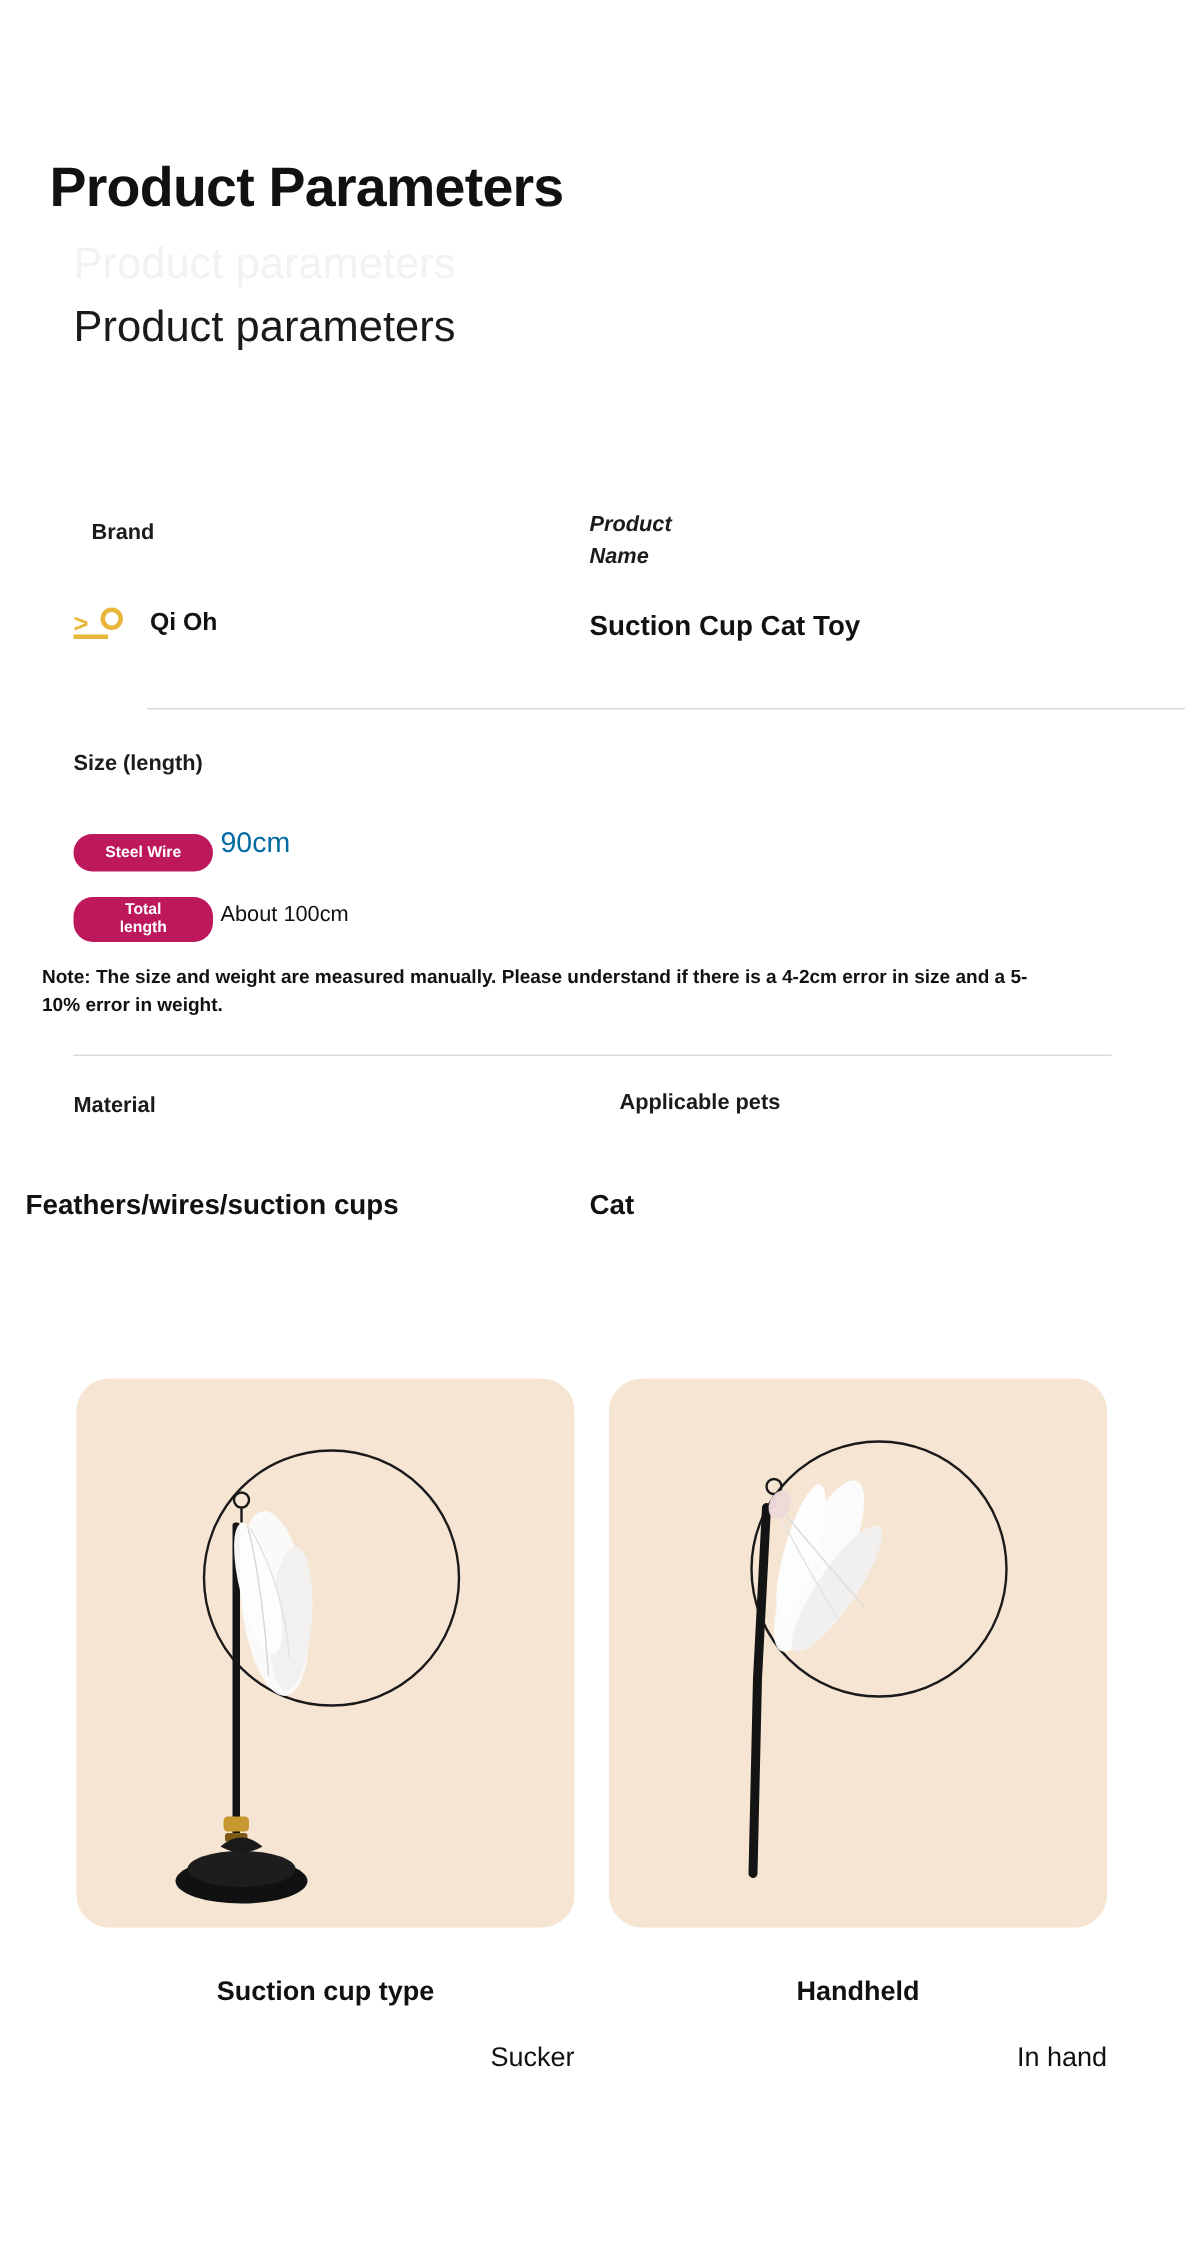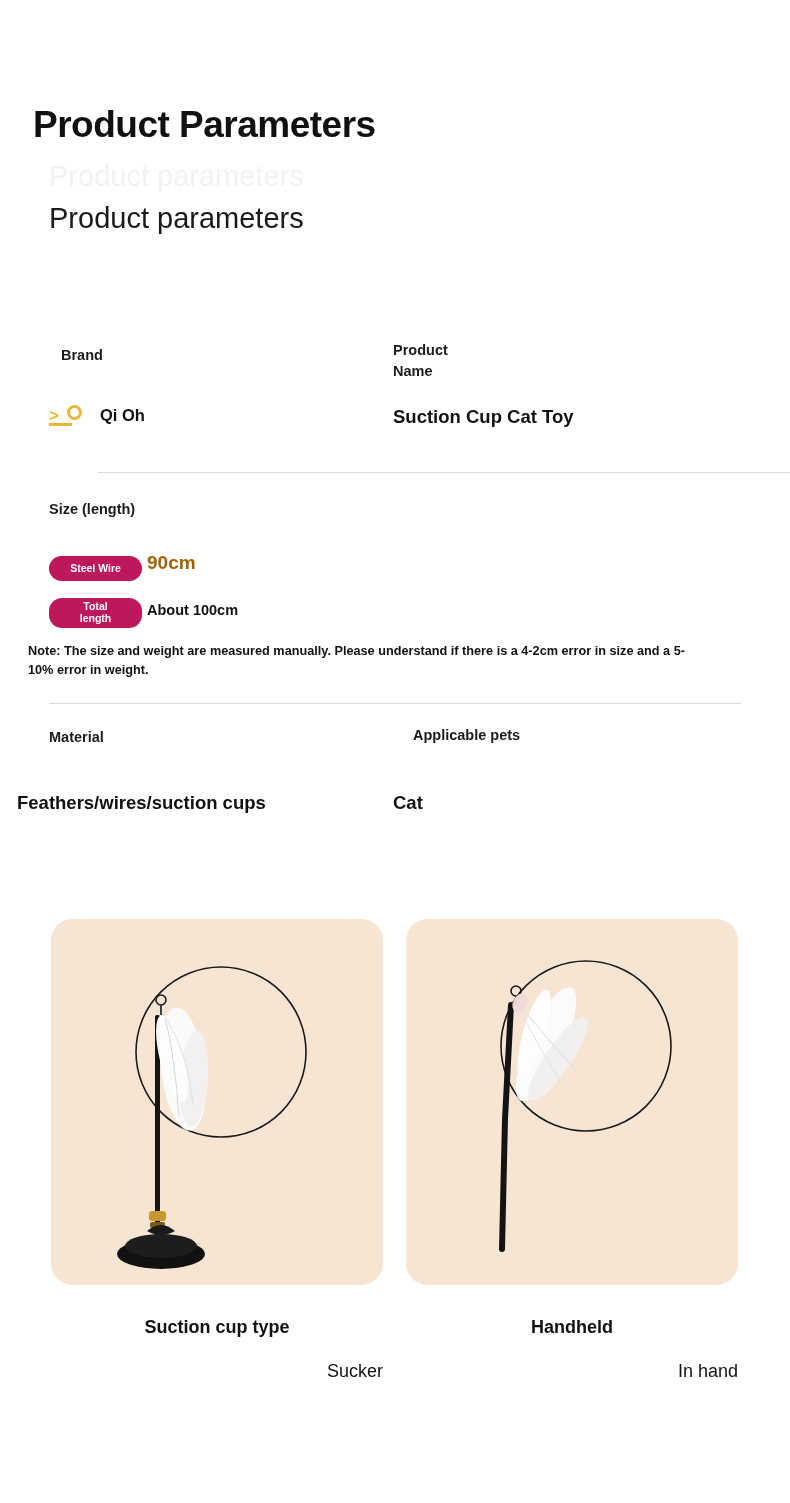--- a/index.html
+++ b/index.html
@@ -114,21 +114,21 @@
     width: 23px;
     height: 3px;
     background: #e8b73a;
   }
   .brand-name {
     font-size: 16.5px;
     font-weight: 700;
     color: #111111;
   }
 
-  .pname-label { top: 10px; line-height: 1.45; }
+  .pname-label { top: 10px; line-height: 1.45; font-style: italic; }
   .pname-value {
     position: absolute;
     left: 393px;
     top: 76px;
     font-size: 18.5px;
     font-weight: 700;
   }
 
   
   .size-label {
@@ -154,37 +154,37 @@
     left: 49px;
     top: 226px;
     width: 93px;
     height: 25px;
   }
   .size-steel-val {
     position: absolute;
     left: 147px;
     top: 222px;
     font-size: 19px;
-    font-weight: 700;
-    color: #a16207;
+    font-weight: 400;
+    color: #0369a1;
   }
   .pill-total {
     position: absolute;
     left: 49px;
     top: 268px;
     width: 93px;
     height: 30px;
     padding: 12px 4px;
   }
   .size-total-val {
     position: absolute;
     left: 147px;
     top: 272px;
     font-size: 14.5px;
-    font-weight: 700;
+    font-weight: 400;
     color: #111111;
   }
 
   .size-note {
     position: absolute;
     left: 28px;
     top: 312px;
     width: 680px;
     font-size: 12.7px;
     font-weight: 700;

